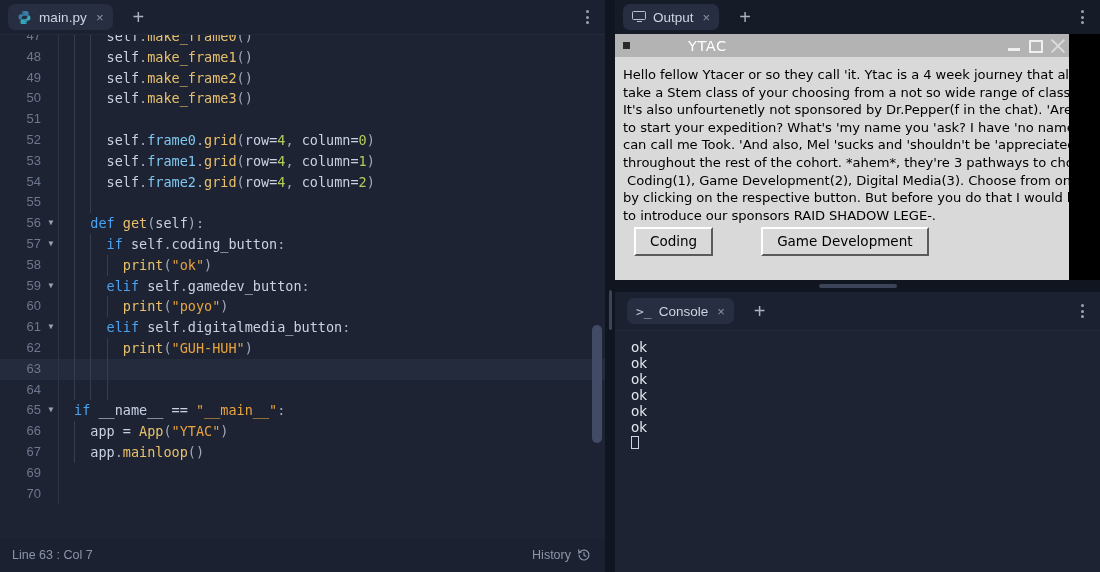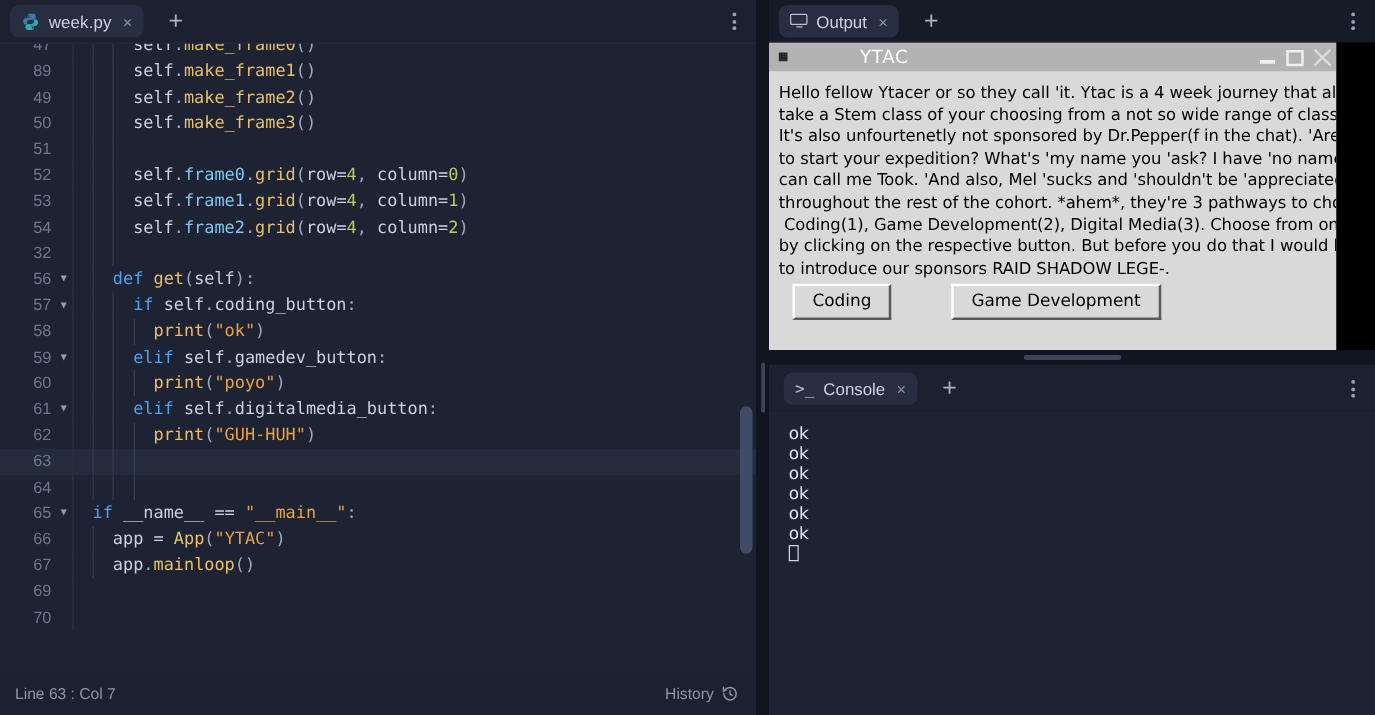--- a/index.html
+++ b/index.html
@@ -397,43 +397,43 @@
     <div class="tabbar">
       <div class="tab">
         <span class="py-logo">
           <svg width="15" height="15" viewBox="0 0 24 24">
             <path d="M11.9 1.5c-2.2 0-4 .6-4 2.6v2.2h4.2v.6H6.2c-2 0-3.7 1.2-3.7 4.3s1.5 4.3 3.5 4.3h1.5v-2.6c0-2.2 1.9-3.6 4-3.6h3.9c1.8 0 3.1-1.4 3.1-3.1V4.1c0-1.7-1.4-2.4-3.1-2.6h-3.5z" fill="#3a7ca8"></path>
             <path d="M12.1 22.5c2.2 0 4-.6 4-2.6v-2.2h-4.2v-.6h5.9c2 0 3.7-1.2 3.7-4.3s-1.5-4.3-3.5-4.3h-1.5v2.6c0 2.2-1.9 3.6-4 3.6H8.6c-1.8 0-3.1 1.4-3.1 3.1v2.1c0 1.7 1.4 2.4 3.1 2.6h3.5z" fill="#35a7b8"></path>
             <circle cx="9.5" cy="4.4" r=".95" fill="#1d2333"></circle>
             <circle cx="14.5" cy="19.6" r=".95" fill="#1d2333"></circle>
           </svg>
         </span>
-        <span class="tab-label">week.py</span>
+        <span class="tab-label">main.py</span>
         <span class="tab-close">×</span>
       </div>
       <div class="tab-add">+</div>
       <div class="kebab">
           <i></i>
           <i></i>
           <i></i>
         </div>
     </div>
 
     <div class="code-wrap">
       <div class="code-scroll">
         <div class="code-lines" id="code-lines">
             <div class="line"><div class="lineno">47</div><div class="fold"></div><div class="gutter-sep"></div><div class="code-text"><span class="ig" style="left: 2px;"></span><span class="ig" style="left: 18.26px;"></span><span>    </span><span class="c-plain">self</span><span class="c-punc">.</span><span class="c-fn">make_frame0</span><span class="c-punc">()</span></div></div>
-            <div class="line"><div class="lineno">89</div><div class="fold"></div><div class="gutter-sep"></div><div class="code-text"><span class="ig" style="left: 2px;"></span><span class="ig" style="left: 18.26px;"></span><span>    </span><span class="c-plain">self</span><span class="c-punc">.</span><span class="c-fn">make_frame1</span><span class="c-punc">()</span></div></div>
+            <div class="line"><div class="lineno">48</div><div class="fold"></div><div class="gutter-sep"></div><div class="code-text"><span class="ig" style="left: 2px;"></span><span class="ig" style="left: 18.26px;"></span><span>    </span><span class="c-plain">self</span><span class="c-punc">.</span><span class="c-fn">make_frame1</span><span class="c-punc">()</span></div></div>
             <div class="line"><div class="lineno">49</div><div class="fold"></div><div class="gutter-sep"></div><div class="code-text"><span class="ig" style="left: 2px;"></span><span class="ig" style="left: 18.26px;"></span><span>    </span><span class="c-plain">self</span><span class="c-punc">.</span><span class="c-fn">make_frame2</span><span class="c-punc">()</span></div></div>
             <div class="line"><div class="lineno">50</div><div class="fold"></div><div class="gutter-sep"></div><div class="code-text"><span class="ig" style="left: 2px;"></span><span class="ig" style="left: 18.26px;"></span><span>    </span><span class="c-plain">self</span><span class="c-punc">.</span><span class="c-fn">make_frame3</span><span class="c-punc">()</span></div></div>
             <div class="line"><div class="lineno">51</div><div class="fold"></div><div class="gutter-sep"></div><div class="code-text"><span class="ig" style="left: 2px;"></span><span class="ig" style="left: 18.26px;"></span><span>    </span></div></div>
             <div class="line"><div class="lineno">52</div><div class="fold"></div><div class="gutter-sep"></div><div class="code-text"><span class="ig" style="left: 2px;"></span><span class="ig" style="left: 18.26px;"></span><span>    </span><span class="c-plain">self</span><span class="c-punc">.</span><span class="c-attr">frame0</span><span class="c-punc">.</span><span class="c-fn">grid</span><span class="c-punc">(</span><span class="c-plain">row</span><span class="c-op">=</span><span class="c-num">4</span><span class="c-punc">, </span><span class="c-plain">column</span><span class="c-op">=</span><span class="c-num">0</span><span class="c-punc">)</span></div></div>
             <div class="line"><div class="lineno">53</div><div class="fold"></div><div class="gutter-sep"></div><div class="code-text"><span class="ig" style="left: 2px;"></span><span class="ig" style="left: 18.26px;"></span><span>    </span><span class="c-plain">self</span><span class="c-punc">.</span><span class="c-attr">frame1</span><span class="c-punc">.</span><span class="c-fn">grid</span><span class="c-punc">(</span><span class="c-plain">row</span><span class="c-op">=</span><span class="c-num">4</span><span class="c-punc">, </span><span class="c-plain">column</span><span class="c-op">=</span><span class="c-num">1</span><span class="c-punc">)</span></div></div>
             <div class="line"><div class="lineno">54</div><div class="fold"></div><div class="gutter-sep"></div><div class="code-text"><span class="ig" style="left: 2px;"></span><span class="ig" style="left: 18.26px;"></span><span>    </span><span class="c-plain">self</span><span class="c-punc">.</span><span class="c-attr">frame2</span><span class="c-punc">.</span><span class="c-fn">grid</span><span class="c-punc">(</span><span class="c-plain">row</span><span class="c-op">=</span><span class="c-num">4</span><span class="c-punc">, </span><span class="c-plain">column</span><span class="c-op">=</span><span class="c-num">2</span><span class="c-punc">)</span></div></div>
-            <div class="line"><div class="lineno">32</div><div class="fold"></div><div class="gutter-sep"></div><div class="code-text"><span class="ig" style="left: 2px;"></span><span class="ig" style="left: 18.26px;"></span><span>    </span></div></div>
+            <div class="line"><div class="lineno">55</div><div class="fold"></div><div class="gutter-sep"></div><div class="code-text"><span class="ig" style="left: 2px;"></span><span class="ig" style="left: 18.26px;"></span><span>    </span></div></div>
             <div class="line"><div class="lineno">56</div><div class="fold">▼</div><div class="gutter-sep"></div><div class="code-text"><span class="ig" style="left: 2px;"></span><span>  </span><span class="c-kw">def </span><span class="c-fn">get</span><span class="c-punc">(</span><span class="c-plain">self</span><span class="c-punc">):</span></div></div>
             <div class="line"><div class="lineno">57</div><div class="fold">▼</div><div class="gutter-sep"></div><div class="code-text"><span class="ig" style="left: 2px;"></span><span class="ig" style="left: 18.26px;"></span><span>    </span><span class="c-kw">if </span><span class="c-plain">self</span><span class="c-punc">.</span><span class="c-plain">coding_button</span><span class="c-punc">:</span></div></div>
             <div class="line"><div class="lineno">58</div><div class="fold"></div><div class="gutter-sep"></div><div class="code-text"><span class="ig" style="left: 2px;"></span><span class="ig" style="left: 18.26px;"></span><span class="ig" style="left: 34.52px;"></span><span>      </span><span class="c-fn">print</span><span class="c-punc">(</span><span class="c-str">"ok"</span><span class="c-punc">)</span></div></div>
             <div class="line"><div class="lineno">59</div><div class="fold">▼</div><div class="gutter-sep"></div><div class="code-text"><span class="ig" style="left: 2px;"></span><span class="ig" style="left: 18.26px;"></span><span>    </span><span class="c-kw">elif </span><span class="c-plain">self</span><span class="c-punc">.</span><span class="c-plain">gamedev_button</span><span class="c-punc">:</span></div></div>
             <div class="line"><div class="lineno">60</div><div class="fold"></div><div class="gutter-sep"></div><div class="code-text"><span class="ig" style="left: 2px;"></span><span class="ig" style="left: 18.26px;"></span><span class="ig" style="left: 34.52px;"></span><span>      </span><span class="c-fn">print</span><span class="c-punc">(</span><span class="c-str">"poyo"</span><span class="c-punc">)</span></div></div>
             <div class="line"><div class="lineno">61</div><div class="fold">▼</div><div class="gutter-sep"></div><div class="code-text"><span class="ig" style="left: 2px;"></span><span class="ig" style="left: 18.26px;"></span><span>    </span><span class="c-kw">elif </span><span class="c-plain">self</span><span class="c-punc">.</span><span class="c-plain">digitalmedia_button</span><span class="c-punc">:</span></div></div>
             <div class="line"><div class="lineno">62</div><div class="fold"></div><div class="gutter-sep"></div><div class="code-text"><span class="ig" style="left: 2px;"></span><span class="ig" style="left: 18.26px;"></span><span class="ig" style="left: 34.52px;"></span><span>      </span><span class="c-fn">print</span><span class="c-punc">(</span><span class="c-str">"GUH-HUH"</span><span class="c-punc">)</span></div></div>
             <div class="line current"><div class="lineno">63</div><div class="fold"></div><div class="gutter-sep"></div><div class="code-text"><span class="ig" style="left: 2px;"></span><span class="ig" style="left: 18.26px;"></span><span class="ig" style="left: 34.52px;"></span><span>      </span></div></div>
             <div class="line"><div class="lineno">64</div><div class="fold"></div><div class="gutter-sep"></div><div class="code-text"><span class="ig" style="left: 2px;"></span><span class="ig" style="left: 18.26px;"></span><span class="ig" style="left: 34.52px;"></span><span>      </span></div></div>
             <div class="line"><div class="lineno">65</div><div class="fold">▼</div><div class="gutter-sep"></div><div class="code-text"><span></span><span class="c-kw">if </span><span class="c-plain">__name__</span><span class="c-op"> == </span><span class="c-str">"__main__"</span><span class="c-punc">:</span></div></div>

